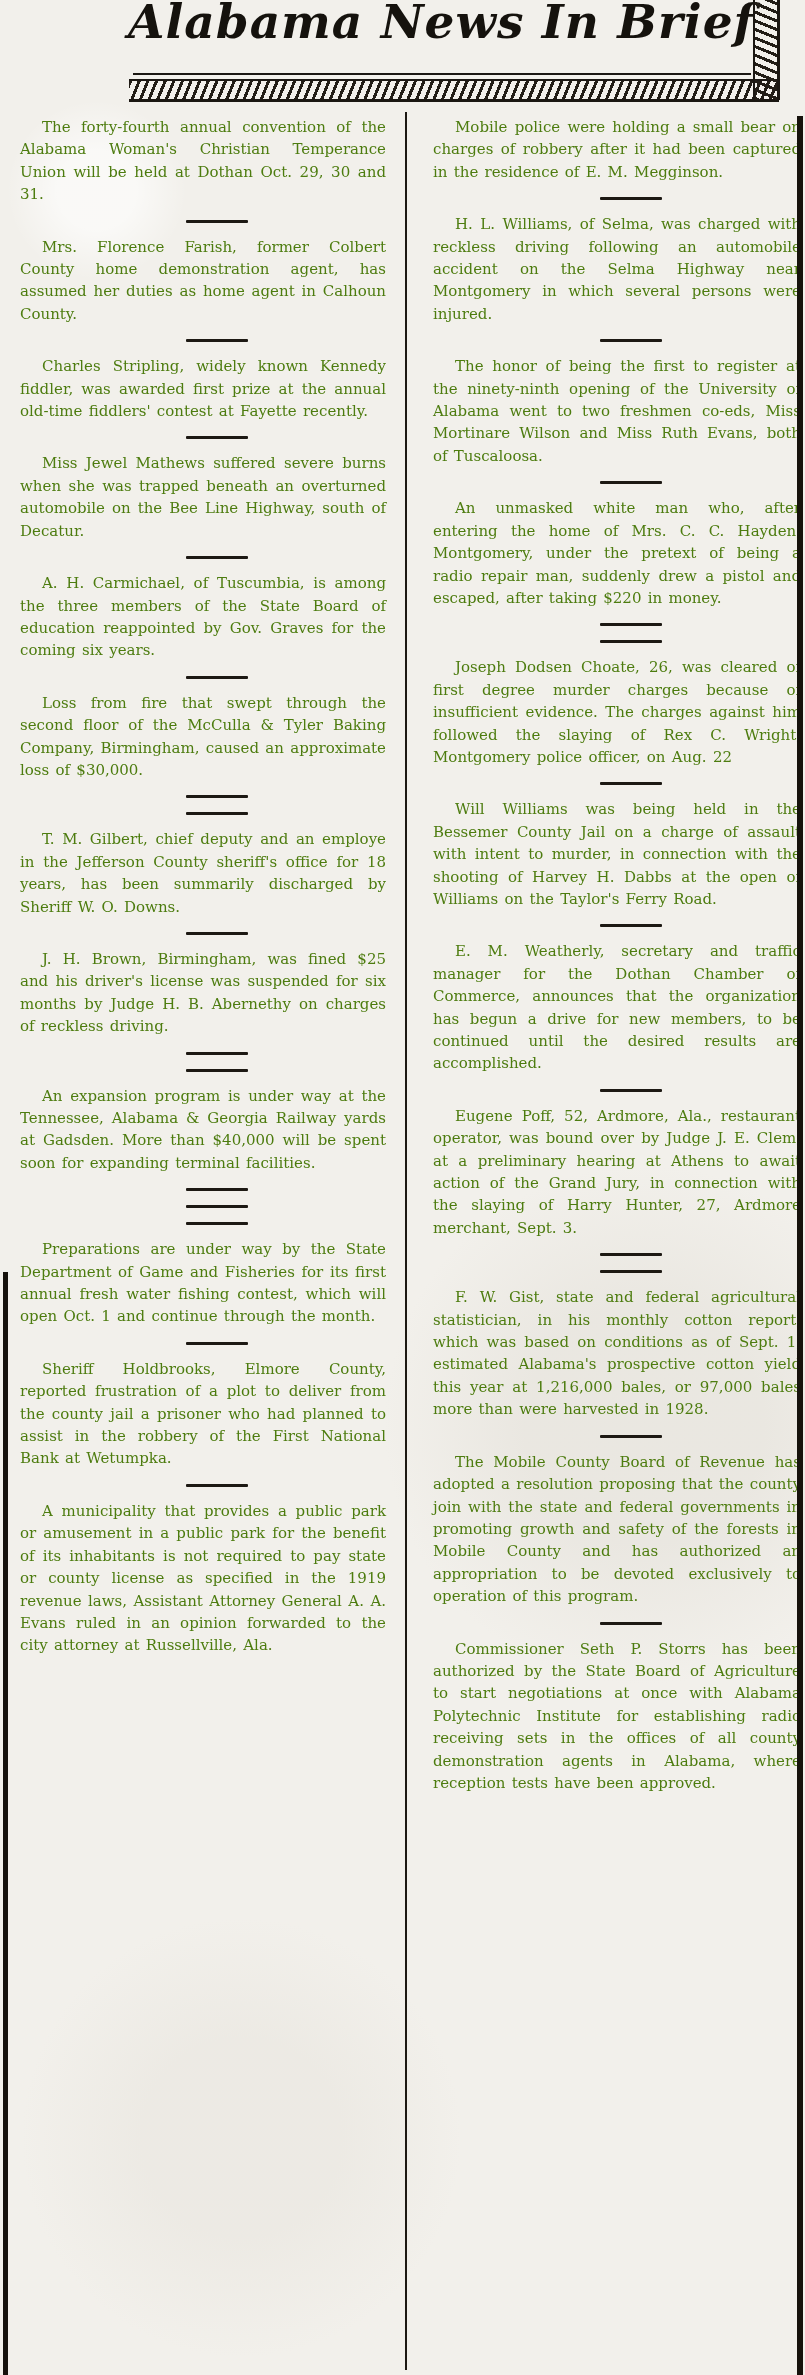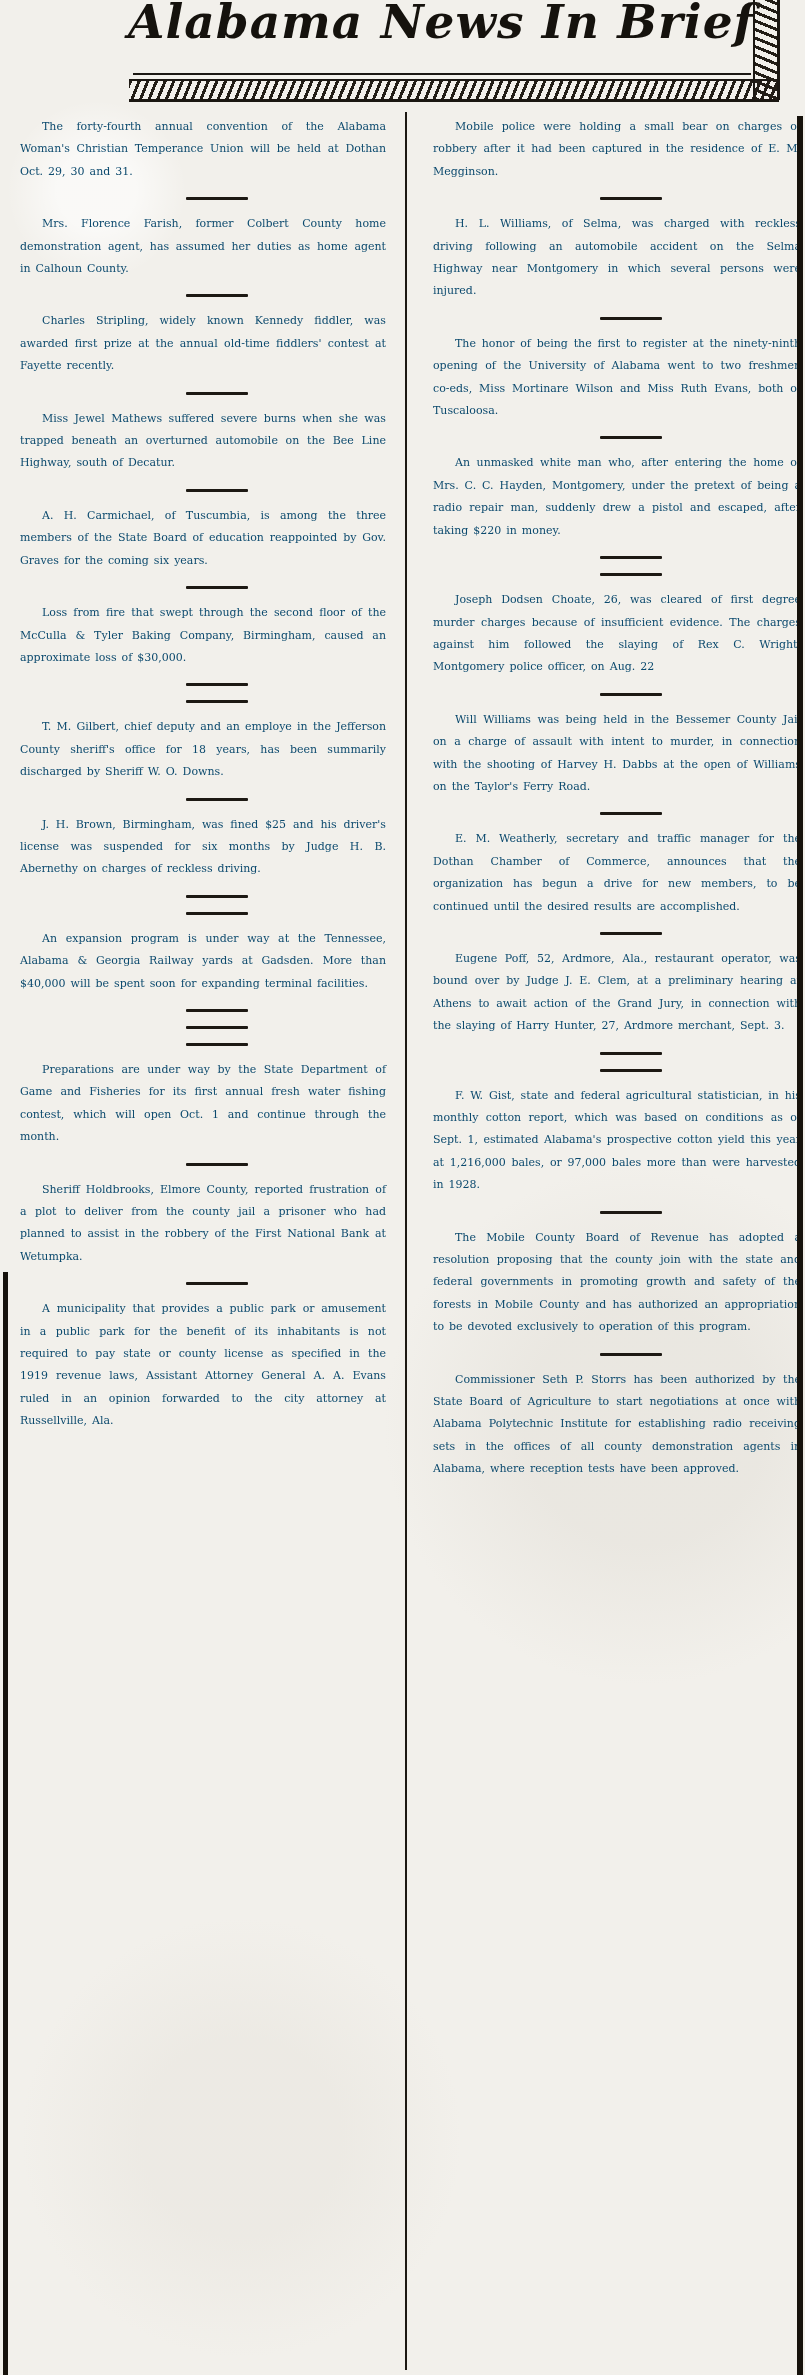--- a/index.html
+++ b/index.html
@@ -45,23 +45,23 @@
   .columns {
     position:absolute; top:112px; left:0; width:805px;
     display:flex; align-items:stretch;
   }
   .col { box-sizing:border-box; }
   .col.left  { width:366px; margin-left:20px; padding-top:4px; }
   .col.right { width:368px; margin-left:26px; padding-top:4px; }
   .col-divider { width:2px; background:#1d1913; margin-left:19px; min-height:2258px; }
 
   p.news-item {
-    margin:0; font-size:11px; line-height:22.4px;
+    margin:0; font-size:15px; line-height:22.4px;
     text-align:justify; text-indent:22px;
-    word-spacing:1.5px; color:#0c4a6e;
+    word-spacing:1.5px; color:#4d7c0f;
   }
   .separator {
     width:62px; height:3px; background:#1d1913; border-radius:1px;
     margin:14px auto 13px auto; transform:translateX(14px);
   }
 </style>
 </head>
 <body>
 
 <div class="page">

